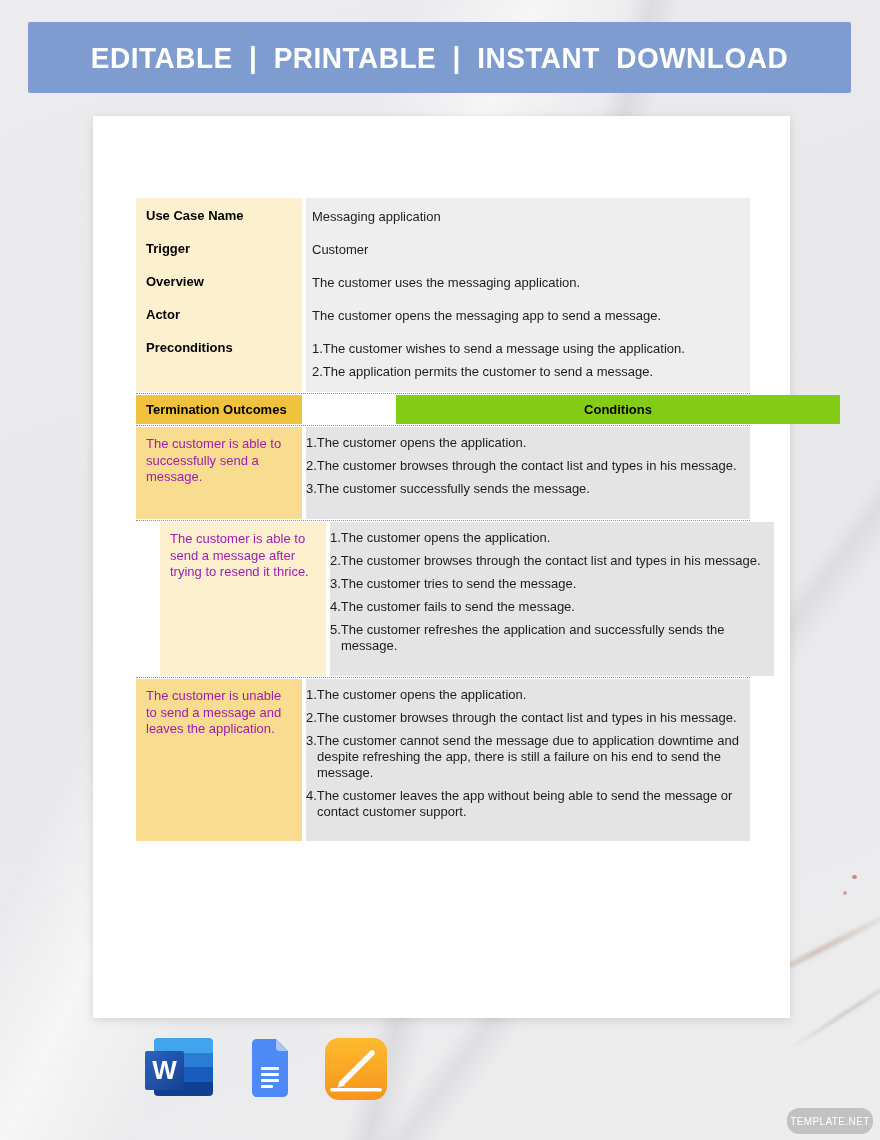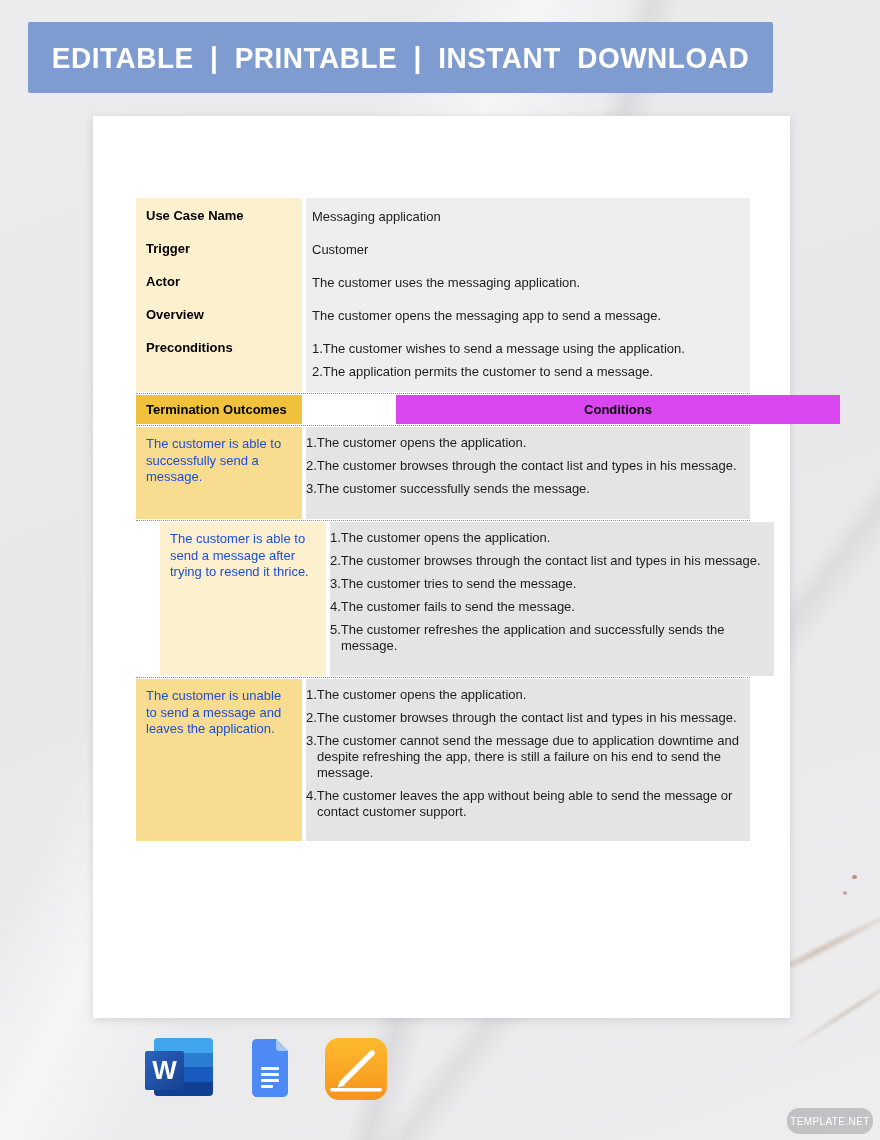--- a/index.html
+++ b/index.html
@@ -18,21 +18,21 @@
   .vein1 { position:absolute; left:680px; top:870px; width:280px; height:160px; transform:rotate(-27deg);
     background:radial-gradient(ellipse 130px 7px at 50% 50%, rgba(163,121,88,.40), rgba(163,121,88,0) 72%);
     filter:blur(1px); }
   .vein2 { position:absolute; left:730px; top:940px; width:240px; height:140px; transform:rotate(-33deg);
     background:radial-gradient(ellipse 110px 5px at 50% 50%, rgba(150,130,110,.35), rgba(150,130,110,0) 70%);
     filter:blur(1px); }
   .speck1 { position:absolute; left:852px; top:875px; width:5px; height:4px; border-radius:50%; background:rgba(148,62,44,.55); }
   .speck2 { position:absolute; left:843px; top:891px; width:4px; height:4px; border-radius:50%; background:rgba(148,62,44,.40); }
 
   .banner {
-    position:absolute; left:28px; top:22px; width:745px; height:71px;
+    position:absolute; left:28px; top:22px; width:823px; height:71px;
     background:#7e9cd0; border-radius:2px;
     display:flex; align-items:center; justify-content:center;
   }
   .banner-text {
     color:#ffffff; font-weight:bold; font-size:28px;
     letter-spacing:.5px; word-spacing:8px; transform:scaleY(1.08);
     white-space:nowrap;
   }
 
   .page {
@@ -43,37 +43,37 @@
   .uctable { position:absolute; left:43px; top:82px; width:614px; }
 
   .trow { display:grid; grid-template-columns:166px 4px 444px; }
   .cell { font-size:13px; color:#1d1d1d; line-height:16px; }
 
   .cream     { background:#fdf0cf; }
   .yellow    { background:#f8dc90; }
   .gold      { background:#efc13c; }
   .lightgray { background:#eeeeee; }
   .rowgray   { background:#e4e4e4; }
-  .grayhead  { background:#d946ef; }
+  .grayhead  { background:#84cc16; }
 
   .sep { height:2px; border-top:1px dotted #8e8e8e; margin-top:1px; }
 
   .info-section { min-height:193px;border-radius:31px; }
   .info-left  { padding:10px 8px 6px 10px; }
   .info-right { padding:10px 24px 6px 6px; }
   .info-left  > div { font-weight:bold; color:#000; }
   .info-left  > div:nth-child(-n+4), .info-right > div:nth-child(-n+4) { height:33px; }
   .vline { line-height:17px; margin-bottom:6px; }
 
   .header-row { min-height:29px;gap:45px; }
   .hcell { display:flex; align-items:center; font-weight:bold; color:#000; }
   .hcell.gold { padding-left:10px; }
   .hcell.grayhead { justify-content:center; }
 
-  .outcome-left  { padding:9px 12px 8px 10px; line-height:16.5px; color:#1d4ed8; }
+  .outcome-left  { padding:9px 12px 8px 10px; line-height:16.5px; color:#a21caf; }
   .outcome-right { padding:8px 10px 2px 0; }
   .cond { padding-left:11px; text-indent:-11px; margin-bottom:7px; line-height:16px; }
   .r0 { min-height:92px; } .r1 { min-height:154px;margin-left:24px; } .r2 { min-height:162px; }
 
   
   .icon-word { position:absolute; left:145px; top:1038px; width:68px; height:58px; }
   .word-sheet { position:absolute; left:9px; top:0; width:59px; height:58px; border-radius:4px; overflow:hidden; }
   .word-sheet .b1 { height:25%; background:#41a5ee; }
   .word-sheet .b2 { height:25%; background:#2b7cd3; }
   .word-sheet .b3 { height:25%; background:#185abd; }
@@ -109,22 +109,22 @@
     <span class="banner-text">EDITABLE | PRINTABLE | INSTANT DOWNLOAD</span>
   </div>
 
   <div class="page">
     <div class="uctable">
 
       <div class="trow info-section">
         <div class="cell cream info-left" id="info-left">
             <div>Use Case Name</div>
             <div>Trigger</div>
+            <div>Overview</div>
             <div>Actor</div>
-            <div>Overview</div>
             <div>Preconditions</div>
           </div>
         <div></div>
         <div class="cell lightgray info-right" id="info-right">
             <div>
               <div class="vline">Messaging application</div>
             </div>
             <div>
               <div class="vline">Customer</div>
             </div>

